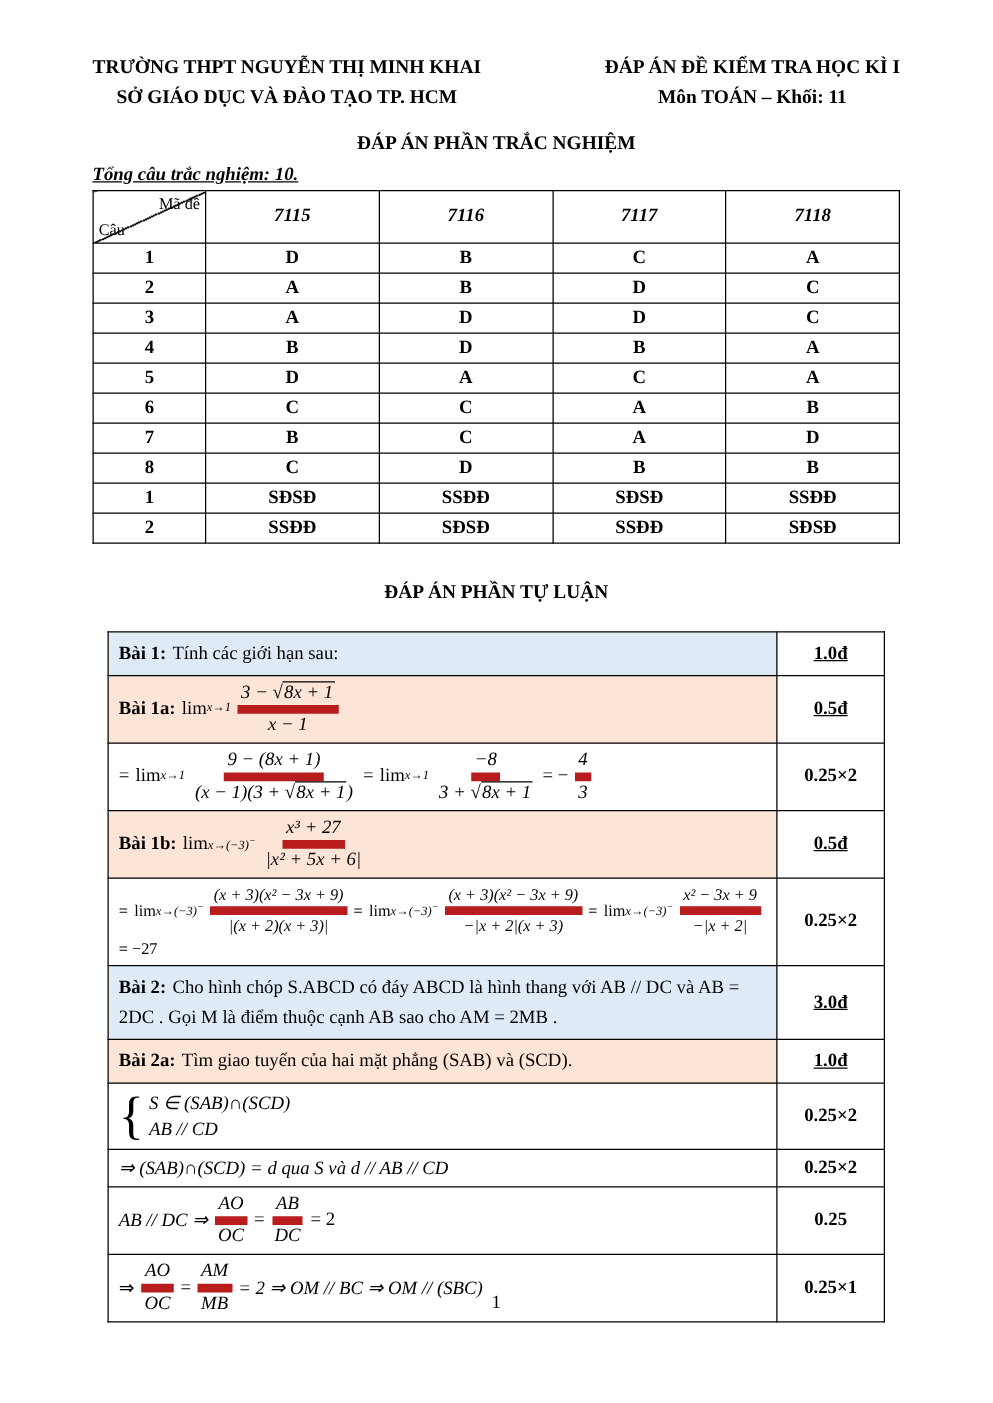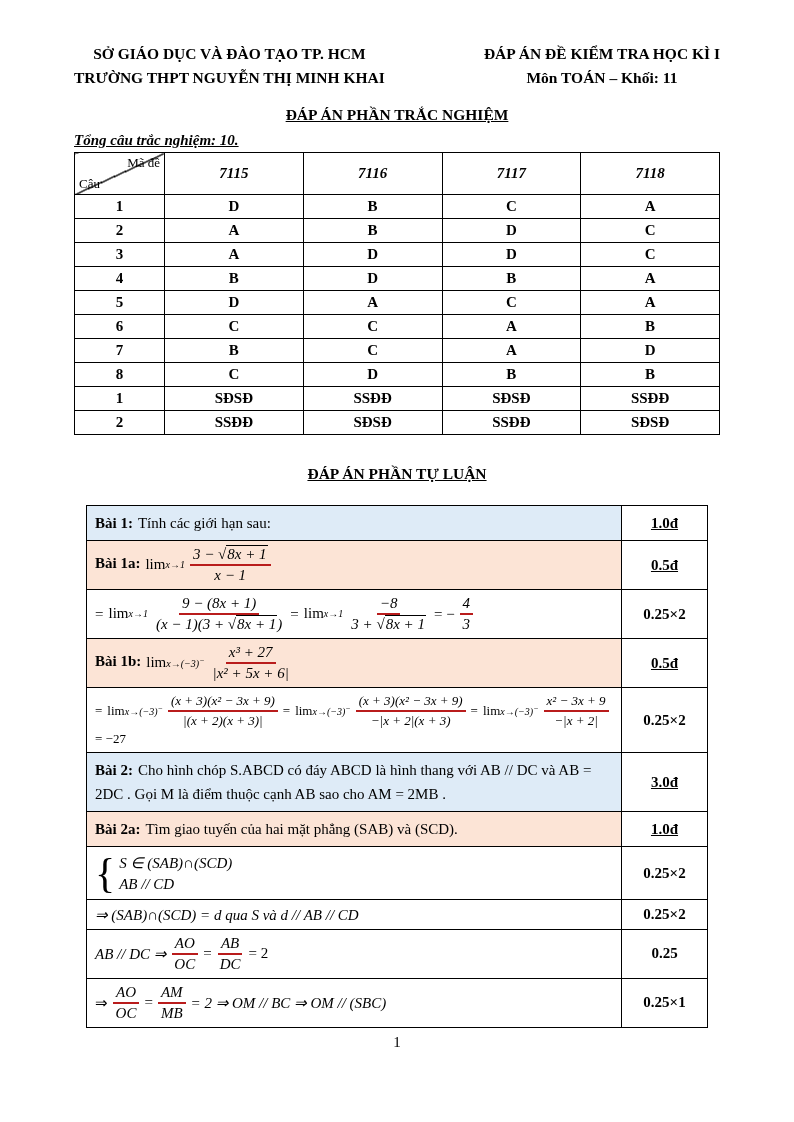--- a/index.html
+++ b/index.html
@@ -5,21 +5,21 @@
   * { margin:0; padding:0; box-sizing:border-box; }
   body { width:794px; height:1122px; background:#ffffff; color:#000;
          font-family:"Liberation Serif", serif; font-size:15px; }
   .page { position:relative; width:794px; height:1122px; padding:36px 74px 0; overflow:hidden; }
 
   
   .doc-header { display:flex; justify-content:space-between; font-weight:bold; margin-top:6px; }
   .hdr-left, .hdr-right { text-align:center; }
   .hdr-line { font-size:15.5px; line-height:1.55; }
 
-  .section-title { text-align:center; font-weight:bold; font-size:15.5px; margin-top:16px;text-decoration:underline; }
+  .section-title { text-align:center; font-weight:bold; font-size:15.5px; margin-top:16px; }
   .note { font-weight:bold; font-style:italic; text-decoration:underline; margin:8px 0 3px; }
 
   
   table { border-collapse:collapse; }
   .mcq { width:100%; table-layout:fixed; }
   .mcq td { border:1px solid #000; text-align:center; vertical-align:middle; }
   .mcq .corner { position:relative; width:90px; height:42px;
     background:linear-gradient(to bottom right, transparent calc(50% - 0.7px),
       #000 calc(50% - 0.7px), #000 calc(50% + 0.7px), transparent calc(50% + 0.7px)); }
   .corner-top { position:absolute; top:2px; right:4px; font-size:13px; }
@@ -37,21 +37,21 @@
   .lbl { font-weight:bold; margin-right:5px; }
   .score { font-weight:bold; }
   .u { text-decoration:underline; }
 
   
   .math { display:inline-flex; align-items:center; flex-wrap:wrap; gap:2px 5px;
           font-style:italic; vertical-align:middle; }
   .math-sm { font-size:13px; }
   .op { font-style:normal; }
   .frac { display:inline-flex; flex-direction:column; align-items:center; text-align:center; }
-  .frac .num { display:block; border-bottom:2px solid #b91c1c; padding:0 3px 1px; white-space:nowrap; }
+  .frac .num { display:block; border-bottom:7px solid #b91c1c; padding:0 3px 1px; white-space:nowrap; }
   .frac .den { display:block; padding:1px 3px 0; white-space:nowrap; }
   .lim { display:inline-flex; flex-direction:row; align-items:center; line-height:1.05; }
   .lim .lim-word { font-style:normal; }
   .lim .lim-sub { font-size:10px; white-space:nowrap; }
   .lim .lim-sub sup { font-size:8px; }
   .sqrt { white-space:nowrap; }
   .sqrt .rad { font-style:normal; }
   .sqrt .radicand { border-top:1px solid #000; padding:0 1px; }
   .system { display:inline-flex; align-items:center; font-style:italic; }
   .brace { font-size:42px; line-height:1; font-style:normal; font-weight:400; margin-right:4px; }
@@ -60,22 +60,22 @@
 
   .page-number { position:absolute; top:1034px; left:0; width:100%; text-align:center; }
 </style>
 </head>
 <body>
 
 <div class="page">
 
   <div class="doc-header">
     <div class="hdr-left">
+      <div class="hdr-line">TRƯỜNG THPT NGUYỄN THỊ MINH KHAI</div>
       <div class="hdr-line">SỞ GIÁO DỤC VÀ ĐÀO TẠO TP. HCM</div>
-      <div class="hdr-line">TRƯỜNG THPT NGUYỄN THỊ MINH KHAI</div>
     </div>
     <div class="hdr-right">
       <div class="hdr-line">ĐÁP ÁN ĐỀ KIỂM TRA HỌC KÌ I</div>
       <div class="hdr-line">Môn TOÁN – Khối: 11</div>
     </div>
   </div>
 
   <div class="section-title">ĐÁP ÁN PHẦN TRẮC NGHIỆM</div>
   <div class="note">Tổng câu trắc nghiệm: 10.</div>
 

